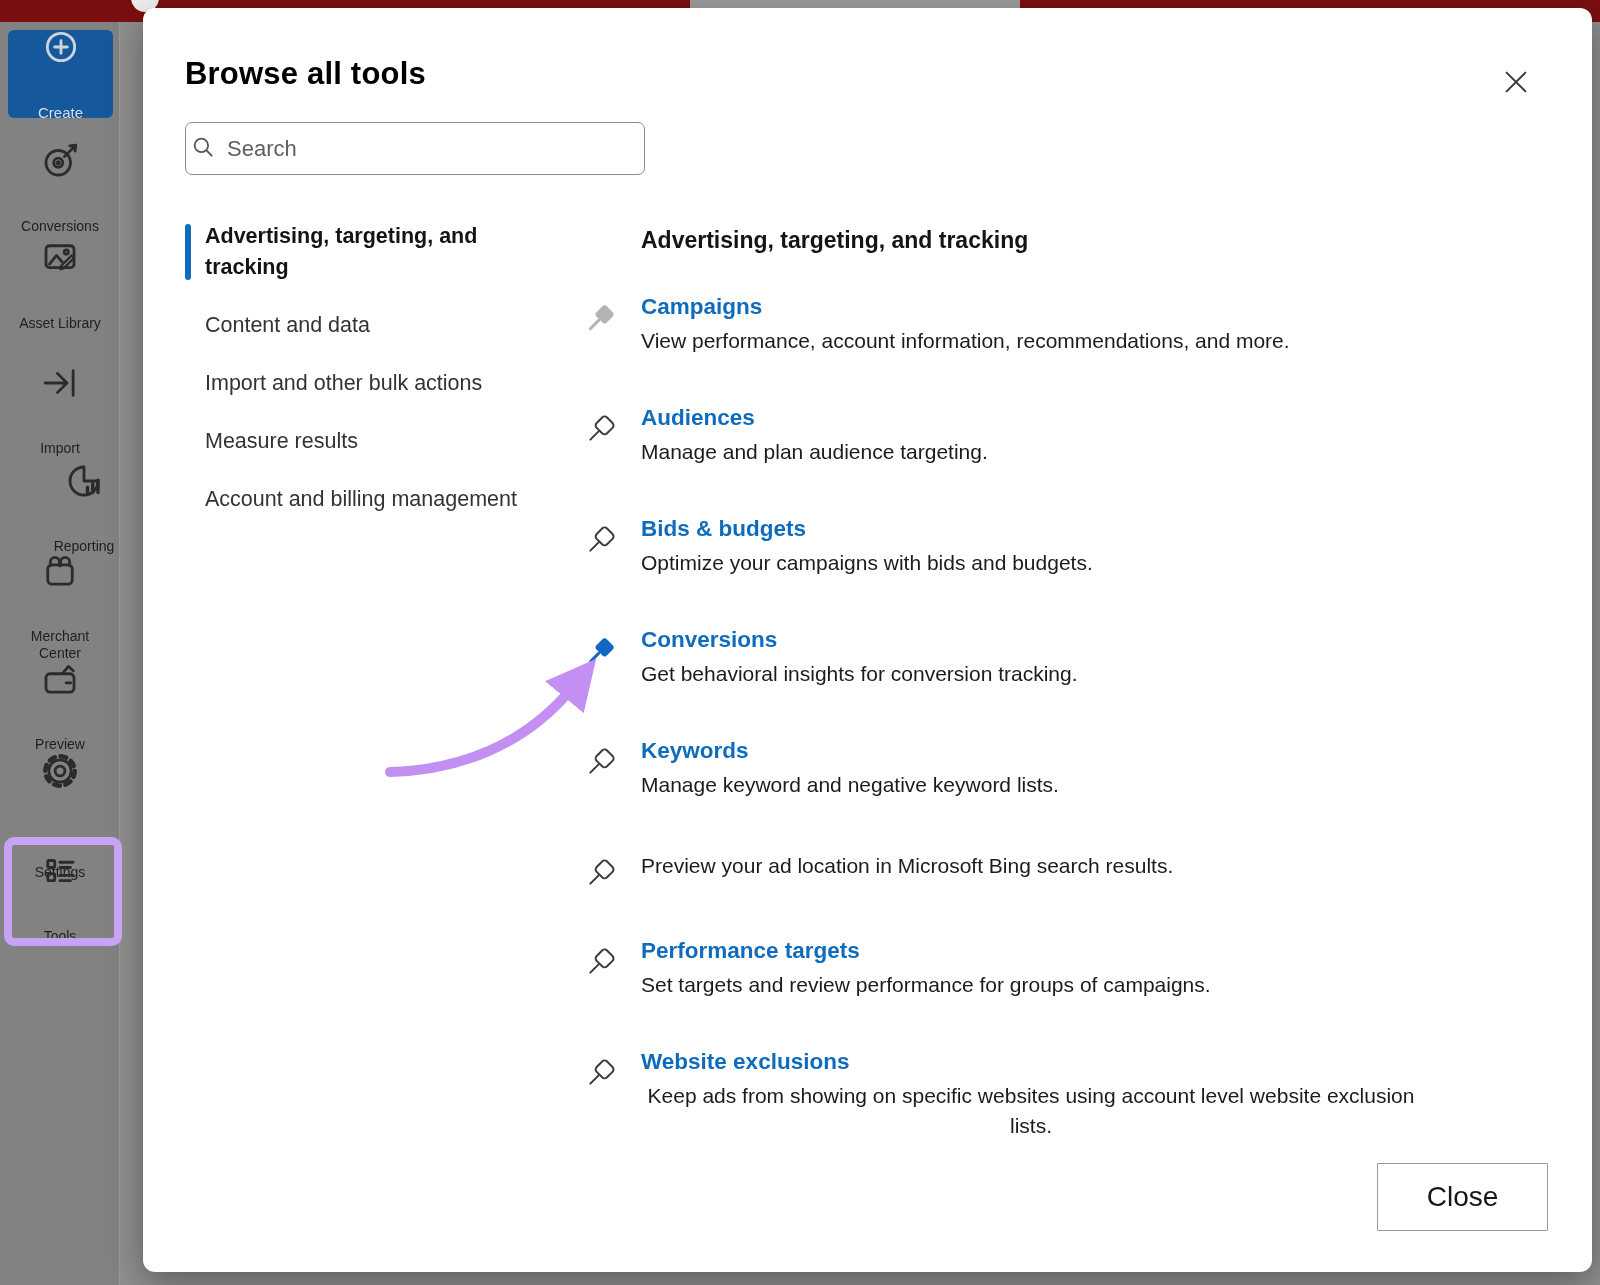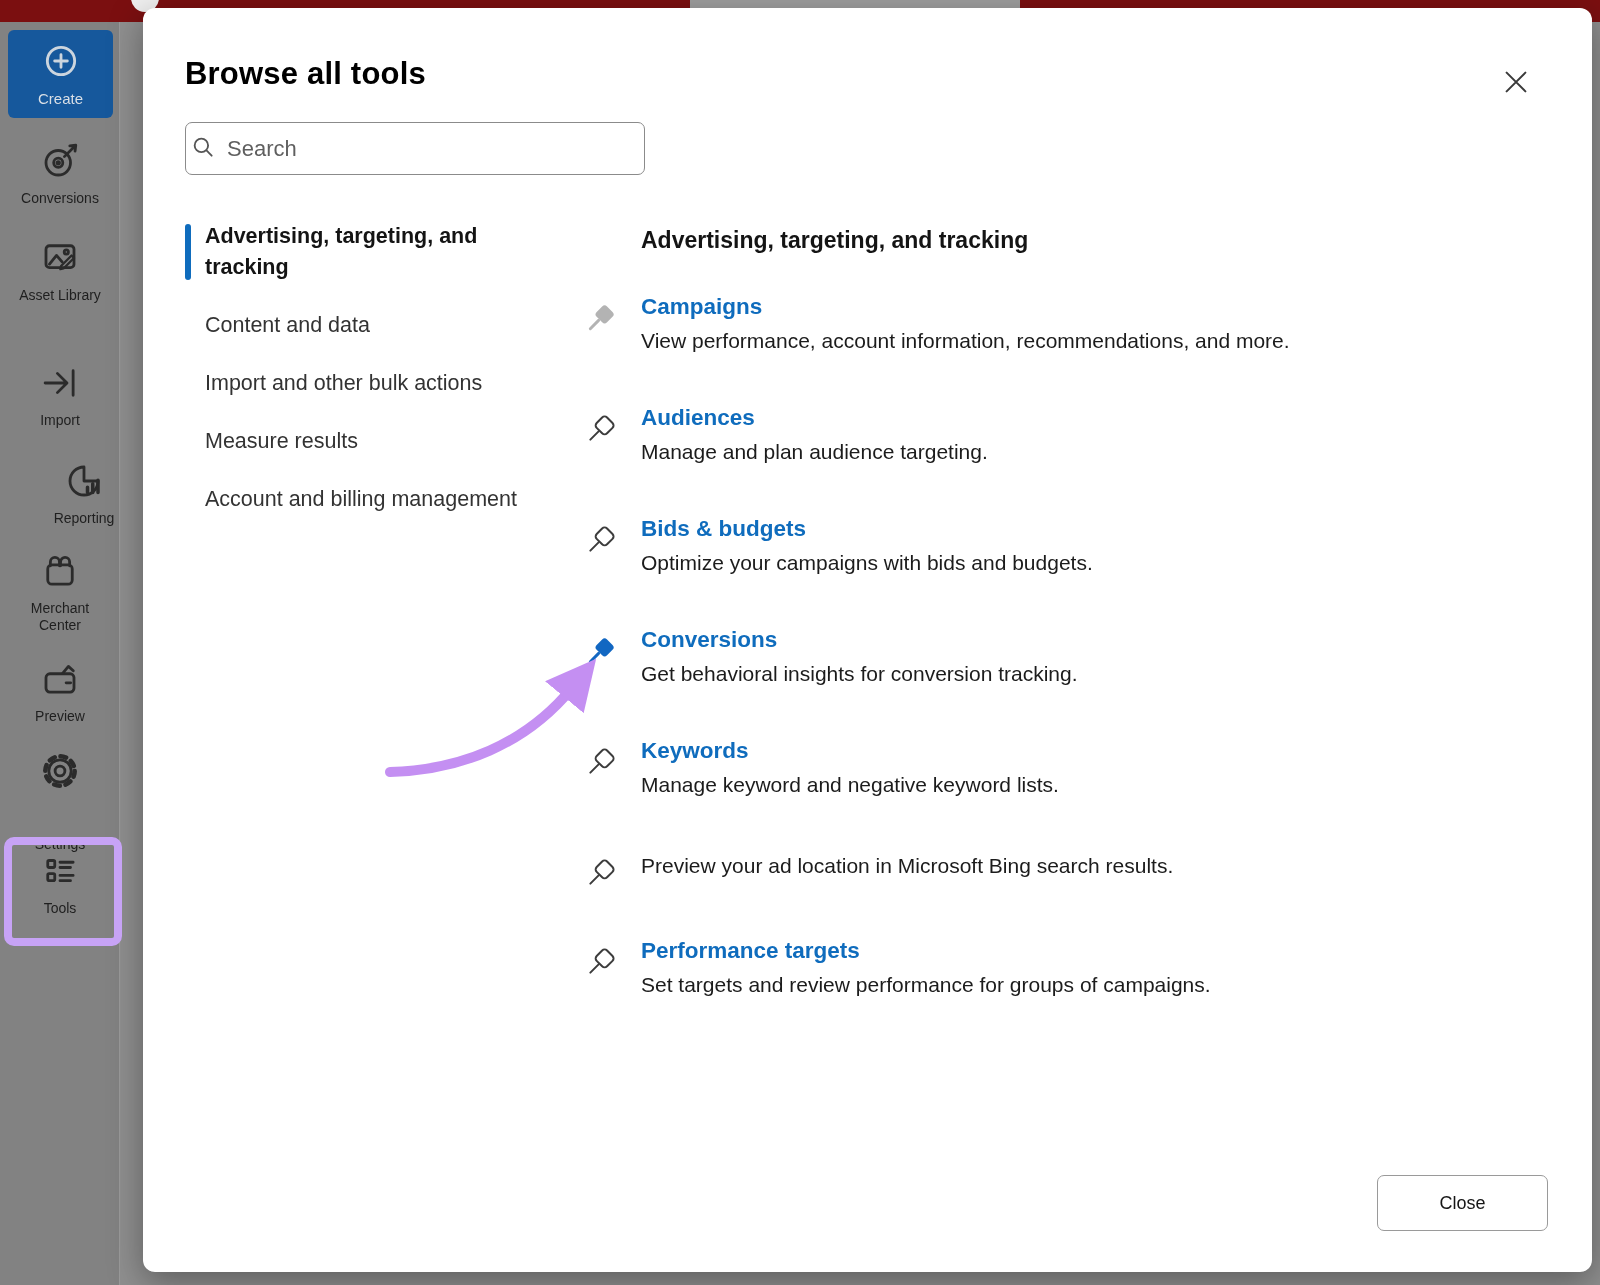--- a/index.html
+++ b/index.html
@@ -8,21 +8,21 @@
 
   
   .topbar { position:absolute; left:0; top:0; width:1600px; height:22px; background:#7b0f10; z-index:1; }
   .topbar-search { position:absolute; left:690px; top:0; width:330px; height:22px; background:#9e9e9e; }
   .topbar-logo-dot { position:absolute; left:131px; top:-16px; width:28px; height:28px; border-radius:50%; background:#efefef; }
 
   
   .sidebar { position:absolute; left:0; top:22px; bottom:0; width:120px; background:#828282; border-right:1px solid #9a9a9a; z-index:2; }
   .side-item { position:absolute; left:0; width:120px; display:flex; flex-direction:column; align-items:center; gap:4px; color:#1f1f1f; font-size:14px; text-align:center; line-height:1.22; cursor:pointer; }
   .side-item svg { stroke:#2b2b2b; fill:none; stroke-width:1.6; stroke-linecap:round; stroke-linejoin:round; }
-  .side-label { max-width:84px; }
+  .side-label { max-width:84px;margin-top:28px; }
   .create-btn { position:absolute; left:8px; top:8px; width:105px; height:88px; background:#16589c; border-radius:6px; display:flex; flex-direction:column; align-items:center; justify-content:center; gap:6px; color:#d9dfe6; font-size:15px; cursor:pointer; }
   .create-btn svg { stroke:#ccd5de; fill:none; stroke-width:1.7; stroke-linecap:round; }
 
   
   .modal { position:absolute; left:143px; top:8px; width:1449px; height:1264px; background:#ffffff; border-radius:12px; z-index:10; box-shadow:0 10px 34px rgba(0,0,0,0.35); padding:48px 44px 0 42px; }
   .modal-title { font-size:31px; font-weight:700; color:#000000; letter-spacing:0.2px; }
   .close-x { position:absolute; top:58px; right:60px; width:32px; height:32px; cursor:pointer; display:flex; align-items:center; justify-content:center; }
   .close-x svg { stroke:#3a3a3a; stroke-width:1.6; stroke-linecap:round; }
 
   .search-box { margin-top:30px; width:460px; height:53px; border:1px solid #8b8b8b; border-radius:7px; display:flex; align-items:center; padding:0 4px; gap:11px; background:#fff; }
@@ -46,21 +46,21 @@
   .pin-cell svg { display:block; }
   .pin-outline .pin-head { fill:none; stroke:#3c3c3c; stroke-width:1.5; }
   .pin-outline .pin-needle { stroke:#3c3c3c; stroke-width:1.5; }
   .pin-gray .pin-head { fill:#b3b3b3; stroke:none; }
   .pin-gray .pin-needle { stroke:#b3b3b3; stroke-width:2.2; }
   .pin-blue .pin-head { fill:#1267c2; stroke:none; }
   .pin-blue .pin-needle { stroke:#1267c2; stroke-width:2.2; }
   .tool-name { font-size:22.5px; font-weight:600; color:#0f6cbd; line-height:30px; cursor:pointer; }
   .tool-desc { font-size:21px; color:#1c1c1c; line-height:30px; margin-top:4px; max-width:800px;text-align:center; }
 
-  .close-btn { position:absolute; right:44px; bottom:41px; width:171px; height:56px; background:#fff; border:1px solid #9a9a9a; border-radius:7px; font-size:18px; color:#161616; font-family:inherit; cursor:pointer; }
+  .close-btn { position:absolute; right:44px; bottom:41px; width:171px; height:68px; background:#fff; border:1px solid #9a9a9a; border-radius:1px; font-size:28px; color:#161616; font-family:inherit; cursor:pointer; }
 
   
   .tools-highlight { position:absolute; left:4px; top:837px; width:118px; height:109px; border:8px solid #c7a3f6; border-radius:10px; z-index:50; pointer-events:none; }
   .arrow-svg { position:absolute; left:360px; top:620px; z-index:60; pointer-events:none; }
 </style>
 </head>
 <body>
 
 <div class="topbar">
   <div class="topbar-logo-dot"></div>
@@ -281,20 +281,32 @@
               <rect class="pin-head" x="9.2" y="3.8" width="11" height="11" rx="2.6" transform="rotate(45 14.7 9.3)"></rect>
               <path class="pin-needle" d="M10.2 13.8 L4 20" fill="none" stroke-linecap="round"></path>
             </svg>
         </div>
         <div>
           <div class="tool-name">Performance targets</div>
           <div class="tool-desc">Set targets and review performance for groups of campaigns.</div>
         </div>
       </div>
 
+      <div class="tool-row">
+        <div class="pin-cell pin-outline">
+          <svg width="32" height="32" viewBox="0 0 24 24">
+              <rect class="pin-head" x="9.2" y="3.8" width="11" height="11" rx="2.6" transform="rotate(45 14.7 9.3)"></rect>
+              <path class="pin-needle" d="M10.2 13.8 L4 20" fill="none" stroke-linecap="round"></path>
+            </svg>
+        </div>
+        <div>
+          <div class="tool-name">Website exclusions</div>
+          <div class="tool-desc">Keep ads from showing on specific websites using account level website exclusion lists.</div>
+        </div>
+      </div>
     </div>
   </div>
 
   <button class="close-btn">Close</button>
 </div>
 
 <div class="tools-highlight"></div>
 <svg class="arrow-svg" width="260" height="180" viewBox="0 0 260 180">
   <defs>
     <marker id="ah" markerWidth="5" markerHeight="5" refX="1.2" refY="2.5" orient="auto">

